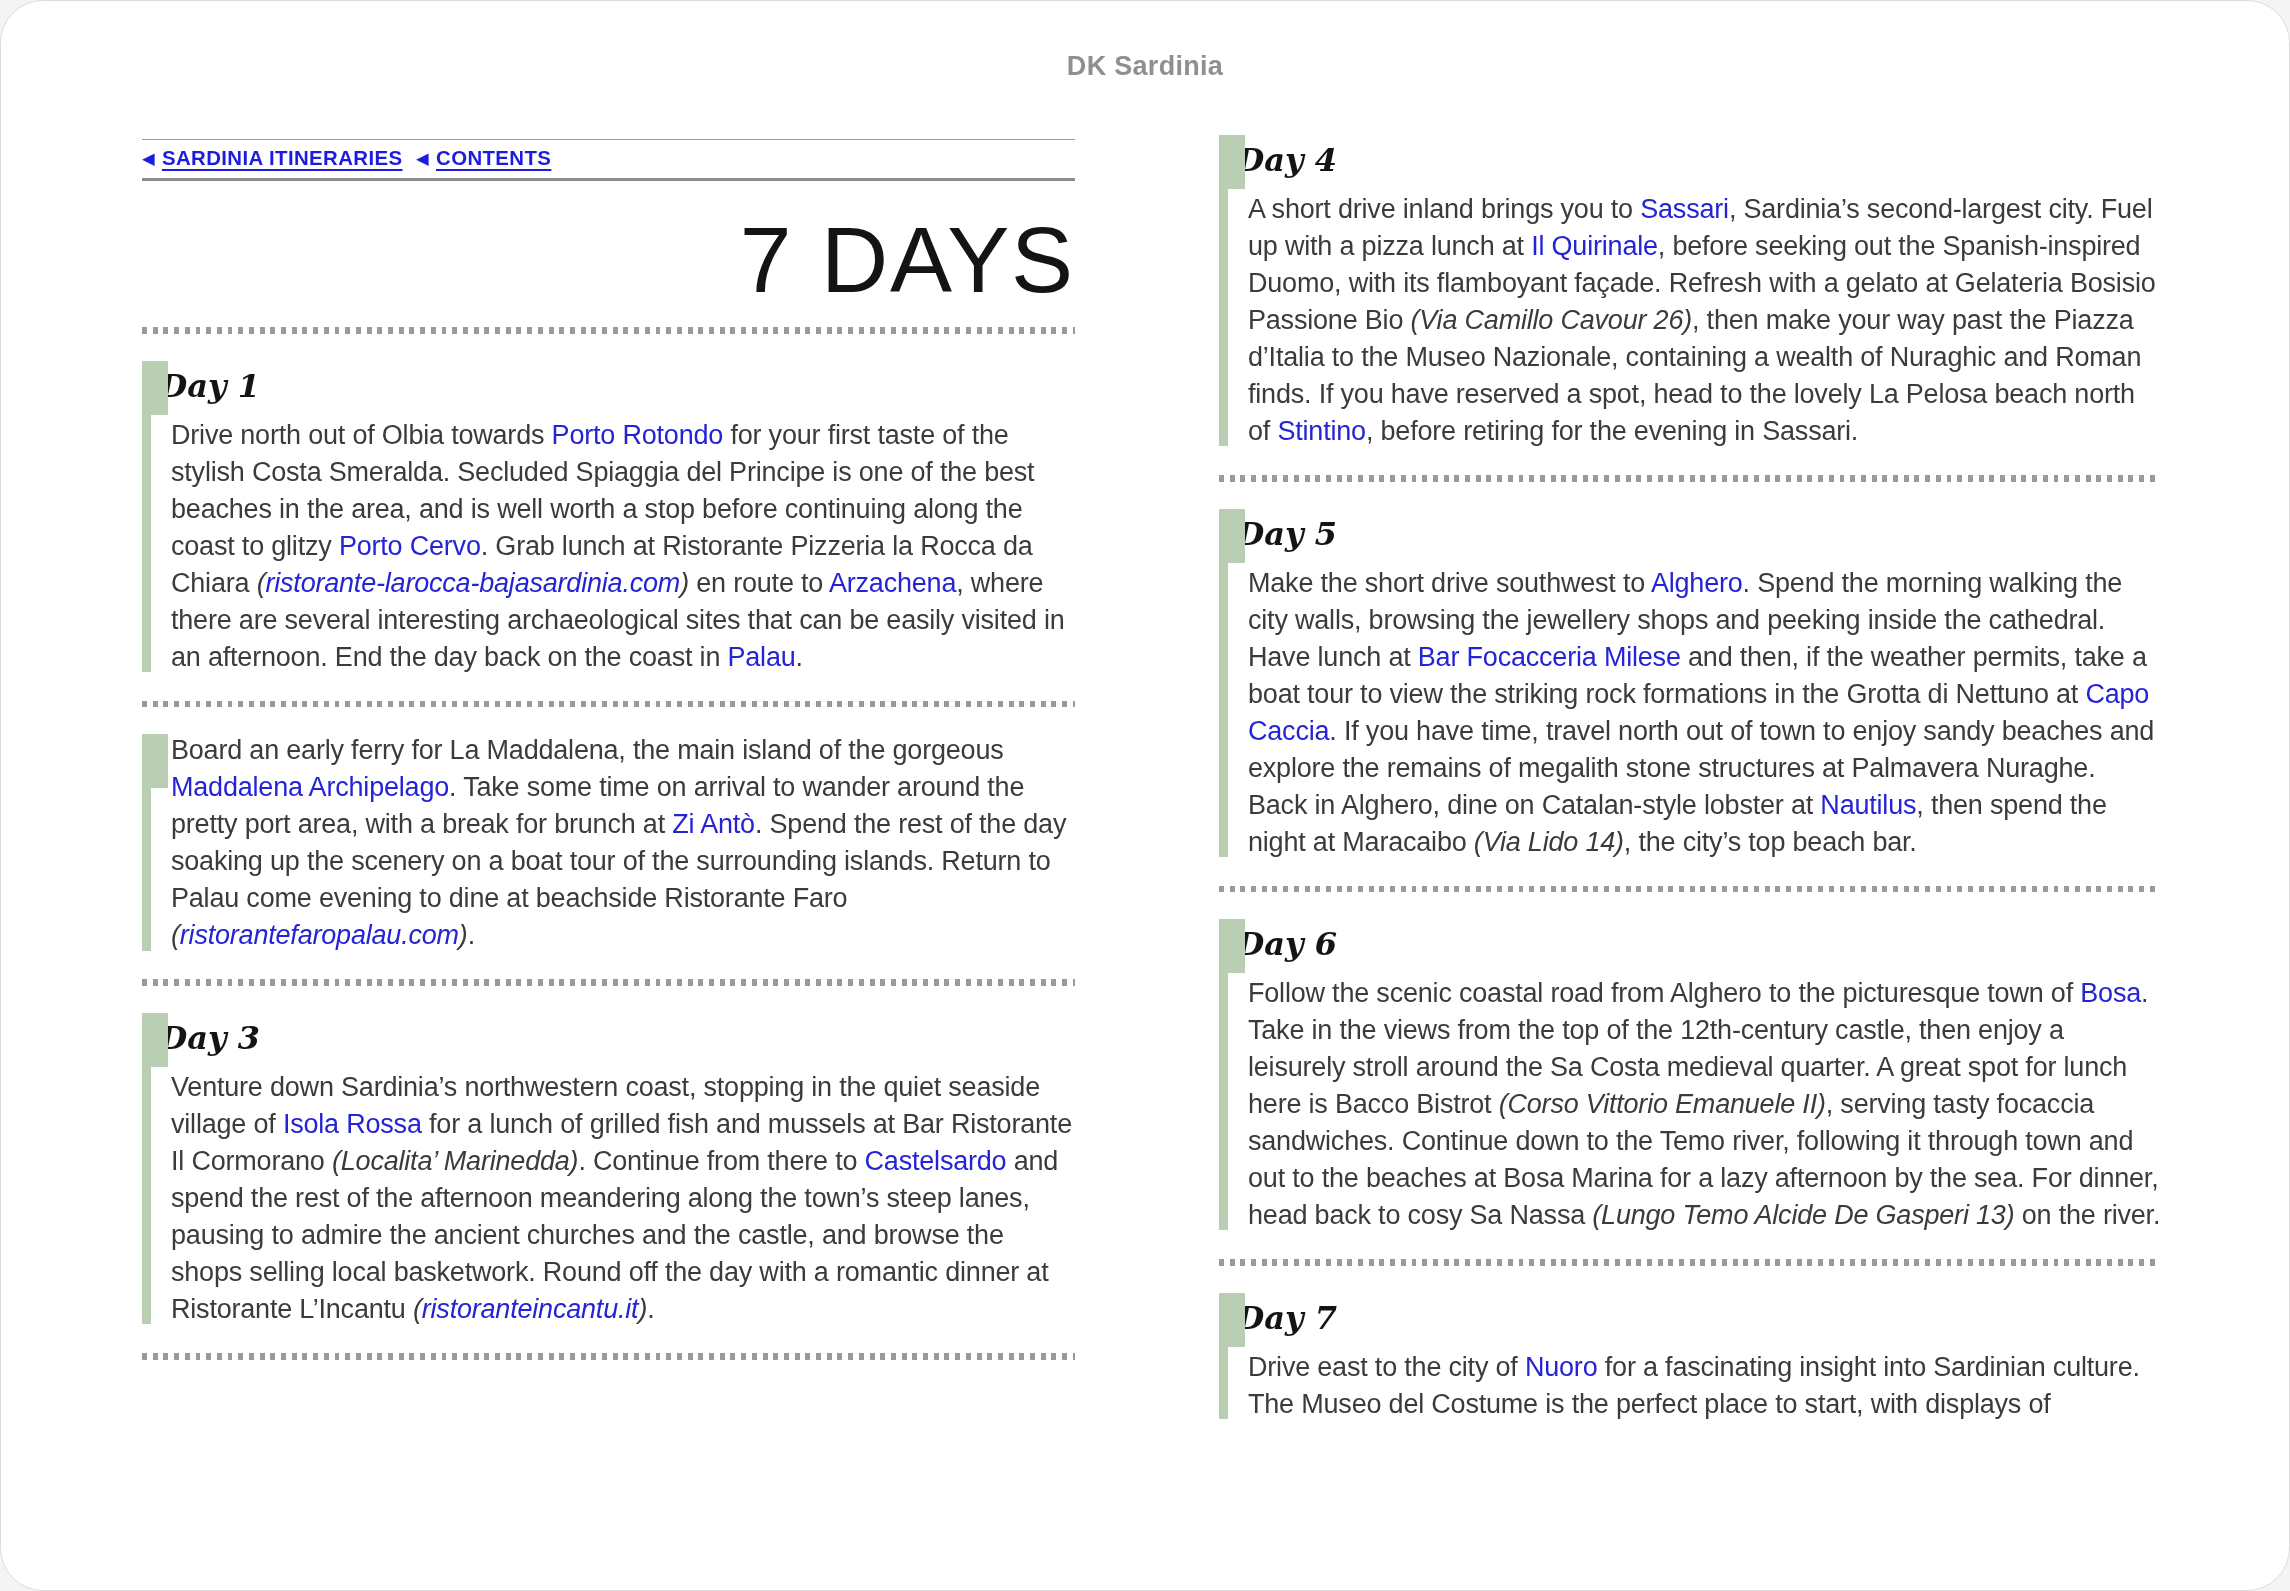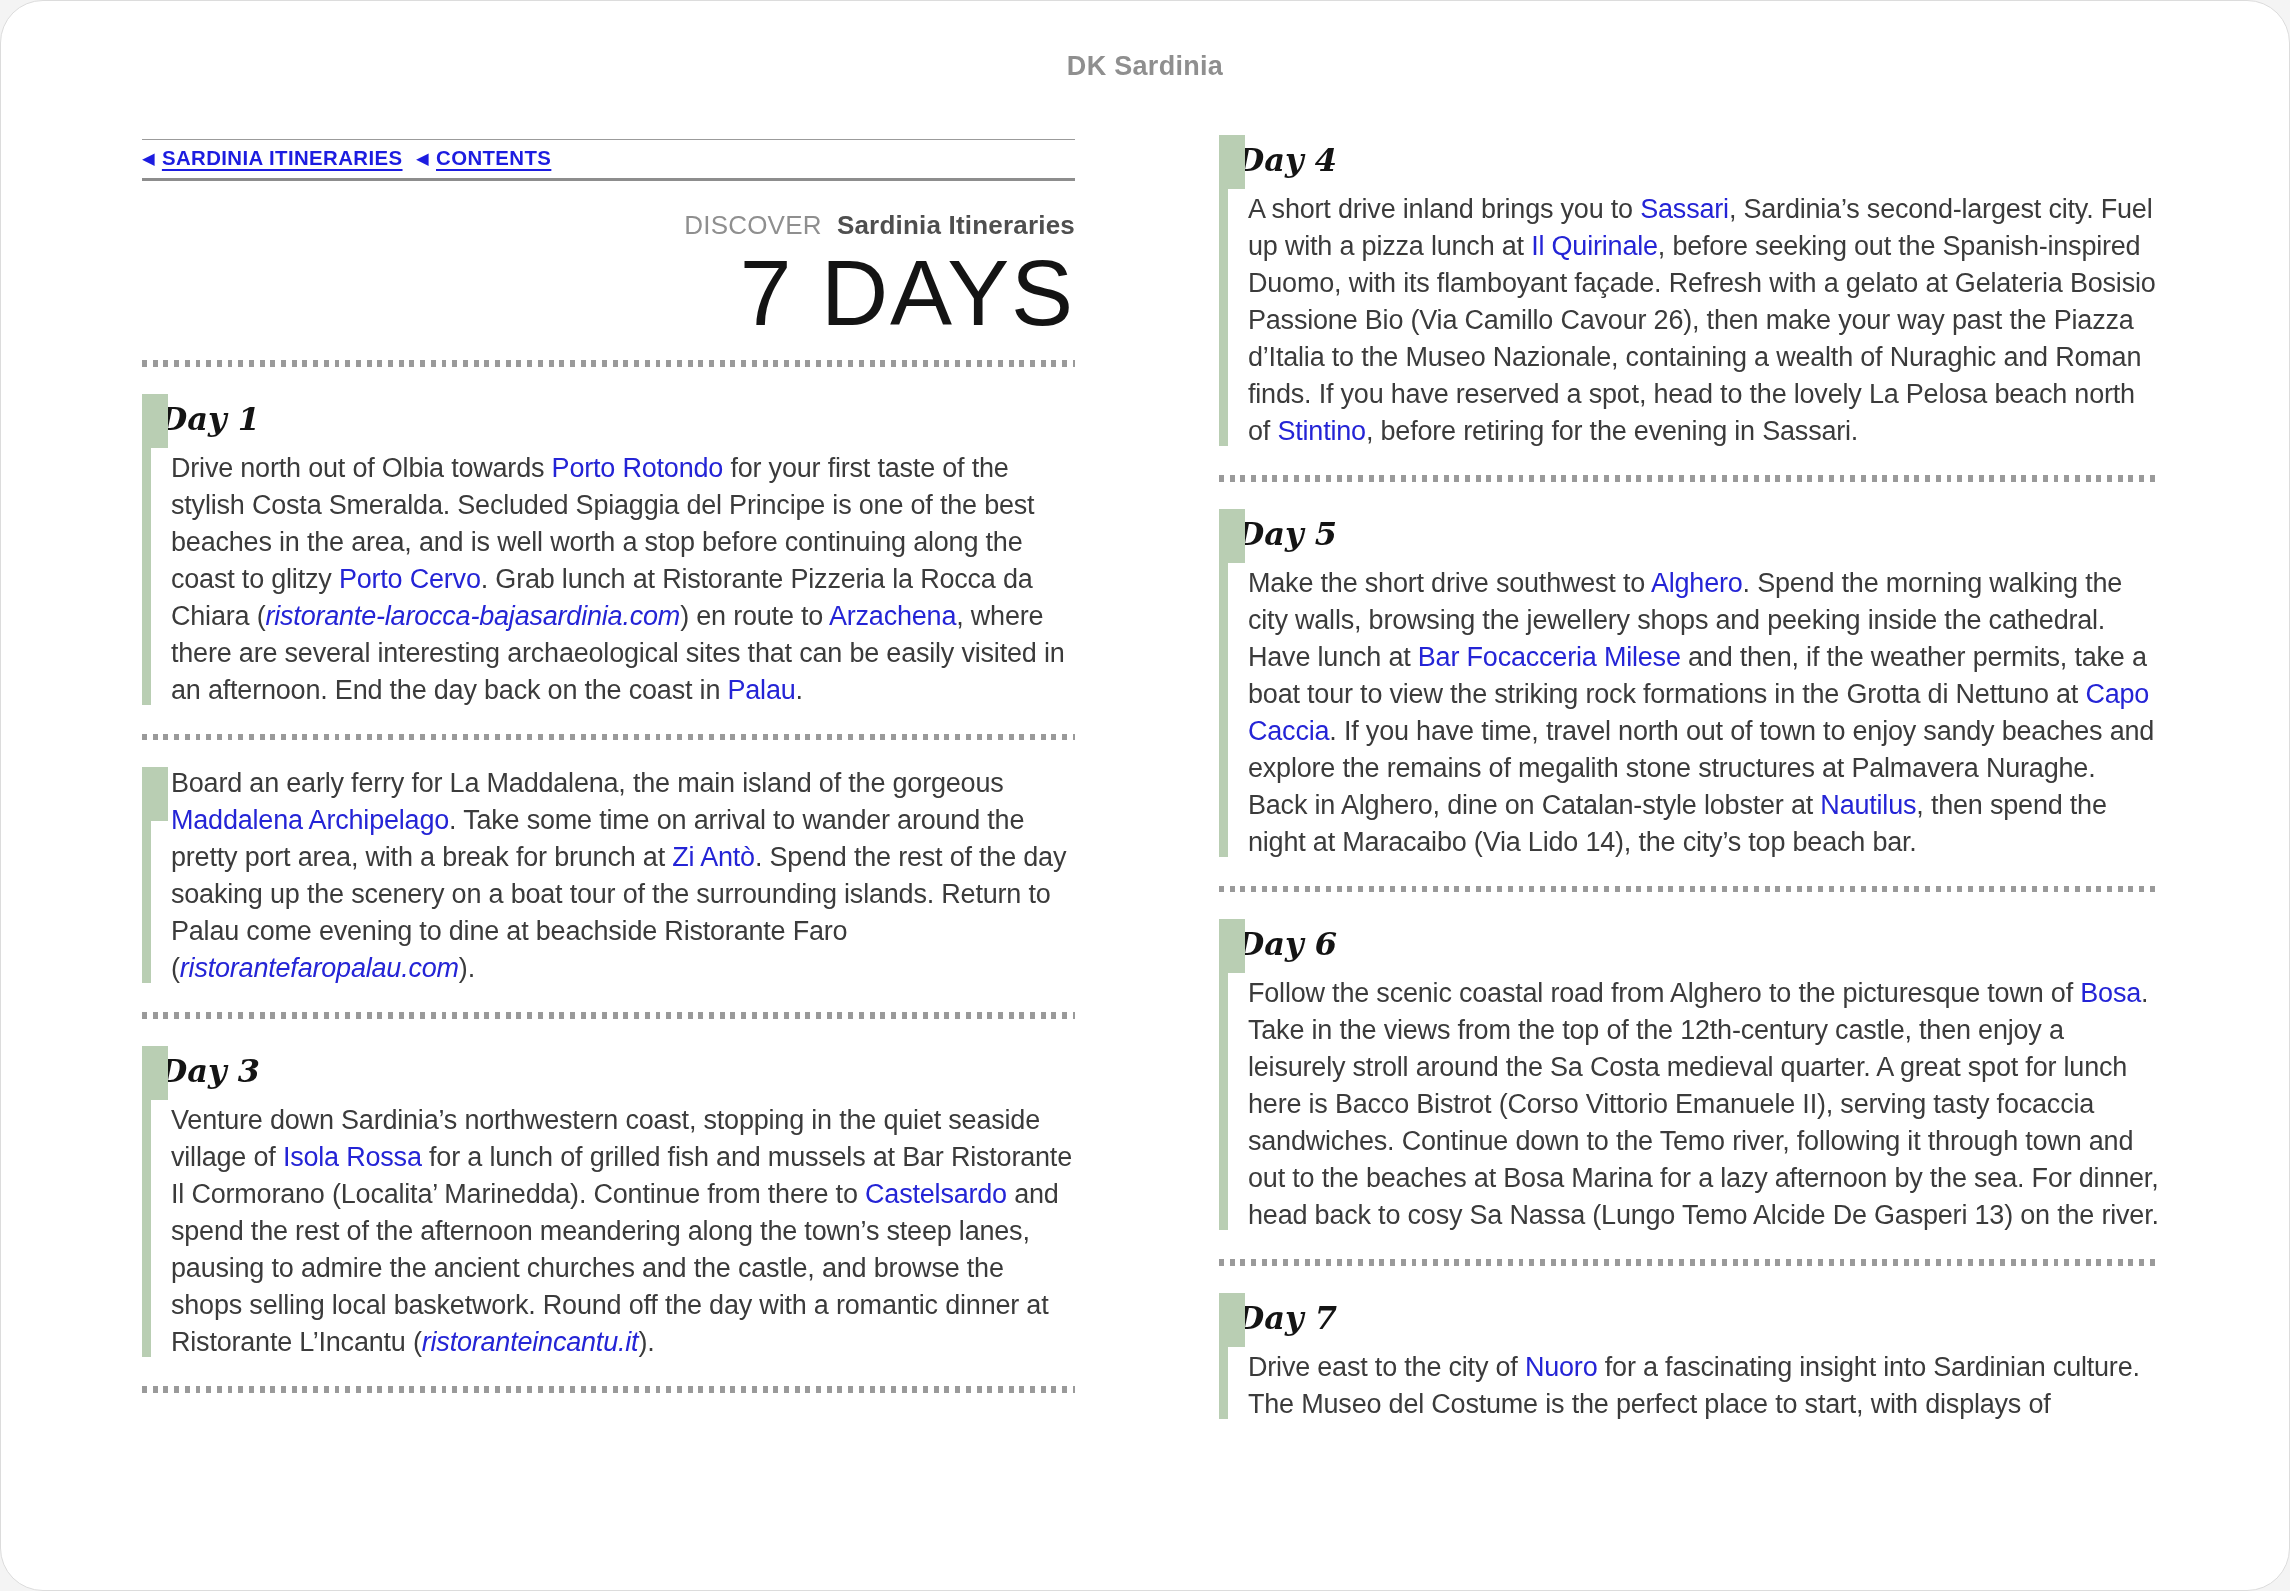--- a/index.html
+++ b/index.html
@@ -98,21 +98,21 @@
   }
   .day-text{
     margin-top:3.9px;
     font-size:27px;line-height:37px;
     letter-spacing:-0.2px;
     color:var(--body-text);
     text-align:left;
   }
   .seg.plain{color:var(--body-text);}
   .seg.link{color:var(--link-blue);text-decoration:none;cursor:pointer;}
-  .seg.italic{}
+  .seg.italic{font-style:italic;}
   .seg.link-italic{color:var(--link-blue);font-style:italic;text-decoration:none;cursor:pointer;}
 </style>
 </head>
 <body>
 
 <div class="page">
 
   <div class="app-title">DK Sardinia</div>
 
   <div class="columns">
@@ -124,24 +124,20 @@
           <span class="tri">◀</span>
           <span class="lbl">SARDINIA ITINERARIES</span>
         </a>
         <a class="nav-link">
           <span class="tri">◀</span>
           <span class="lbl">CONTENTS</span>
         </a>
       </div>
 
       <div class="masthead">
-        <div class="eyebrow">
-          <span class="light">DISCOVER</span>
-          <span class="strong">Sardinia Itineraries</span>
-        </div>
         <div class="big-title">7 DAYS</div>
       </div>
 
       <div class="dotted first"></div>
 
       <section class="day">
         <span class="day-tab"></span>
         <span class="day-rule"></span>
         <h2 class="day-title">Day 1</h2>
         <p class="day-text"><span class="seg plain">Drive north out of Olbia towards </span><a class="seg link">Porto Rotondo</a><span class="seg plain"> for your first taste of the stylish Costa Smeralda. Secluded Spiaggia del Principe is one of the best beaches in the area, and is well worth a stop before continuing along the coast to glitzy </span><a class="seg link">Porto Cervo</a><span class="seg plain">. Grab lunch at Ristorante Pizzeria la Rocca da Chiara </span><span class="seg italic">(</span><a class="seg link-italic">ristorante-larocca-bajasardinia.com</a><span class="seg italic">)</span><span class="seg plain"> en route to </span><a class="seg link">Arzachena</a><span class="seg plain">, where there are several interesting archaeological sites that can be easily visited in an afternoon. End the day back on the coast in </span><a class="seg link">Palau</a><span class="seg plain">.</span></p>

